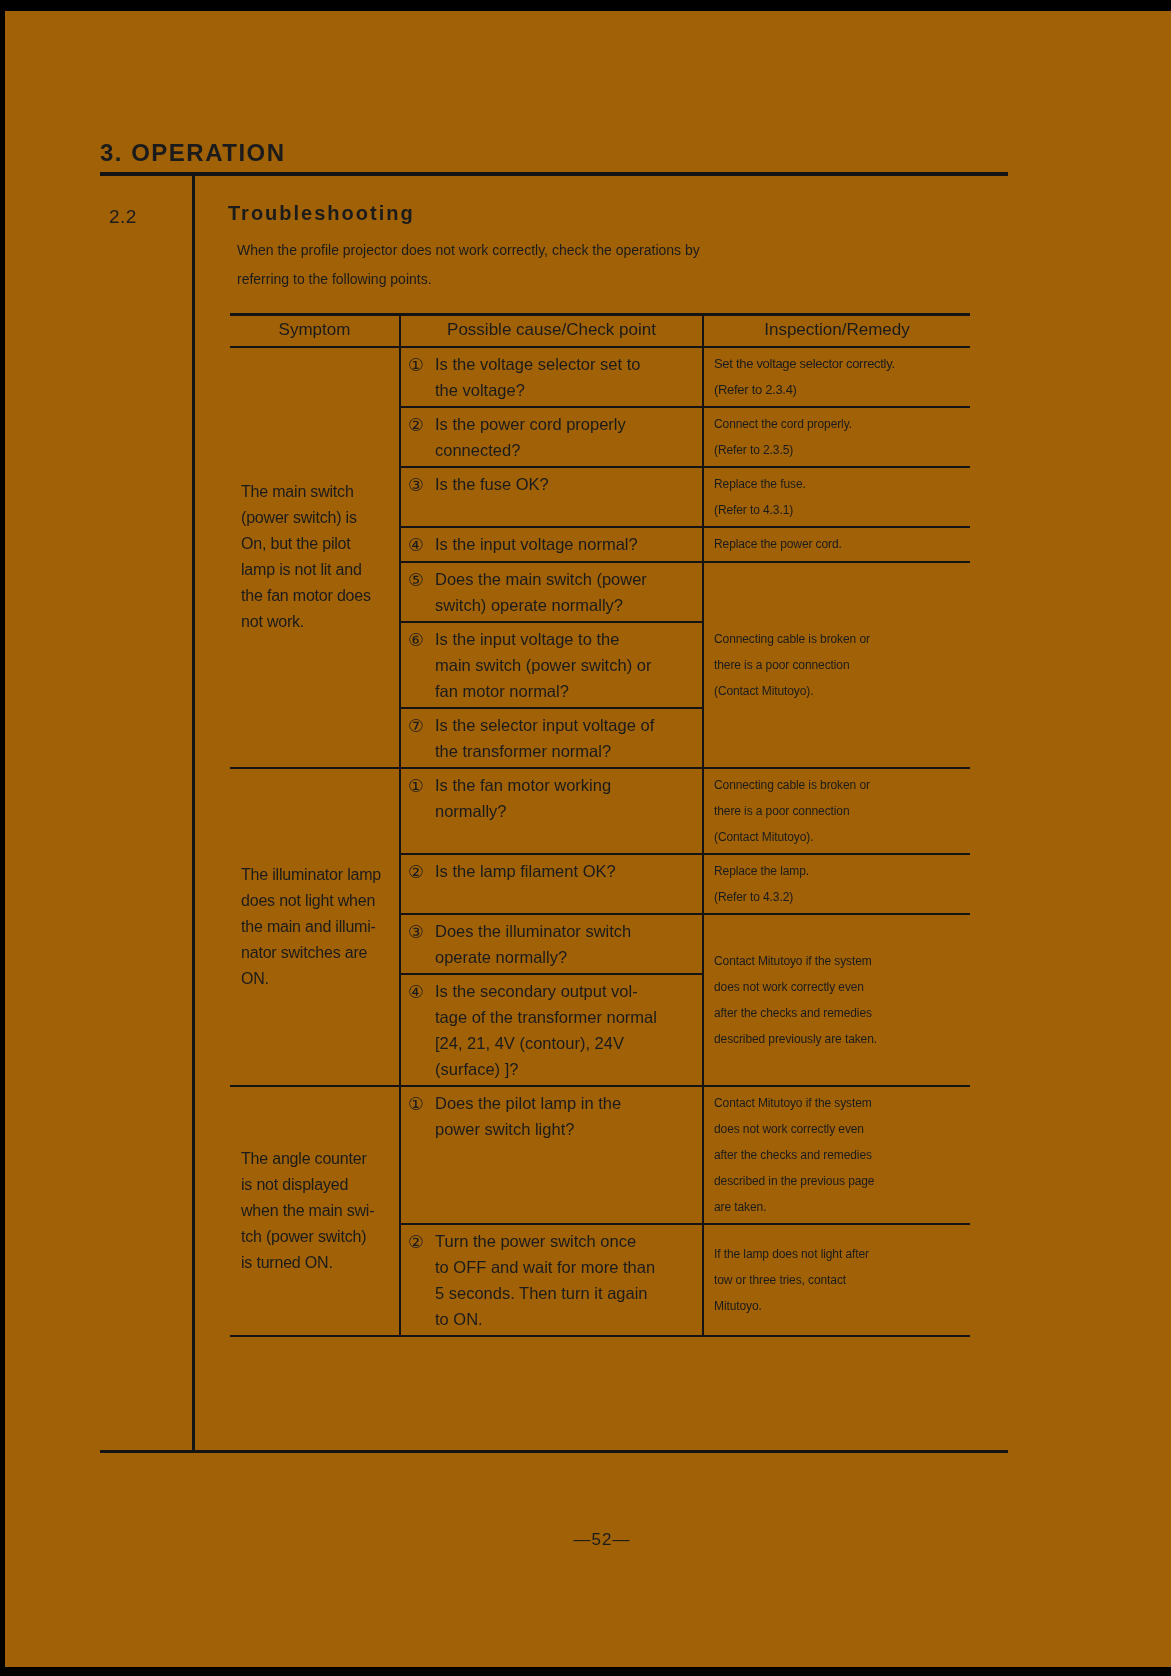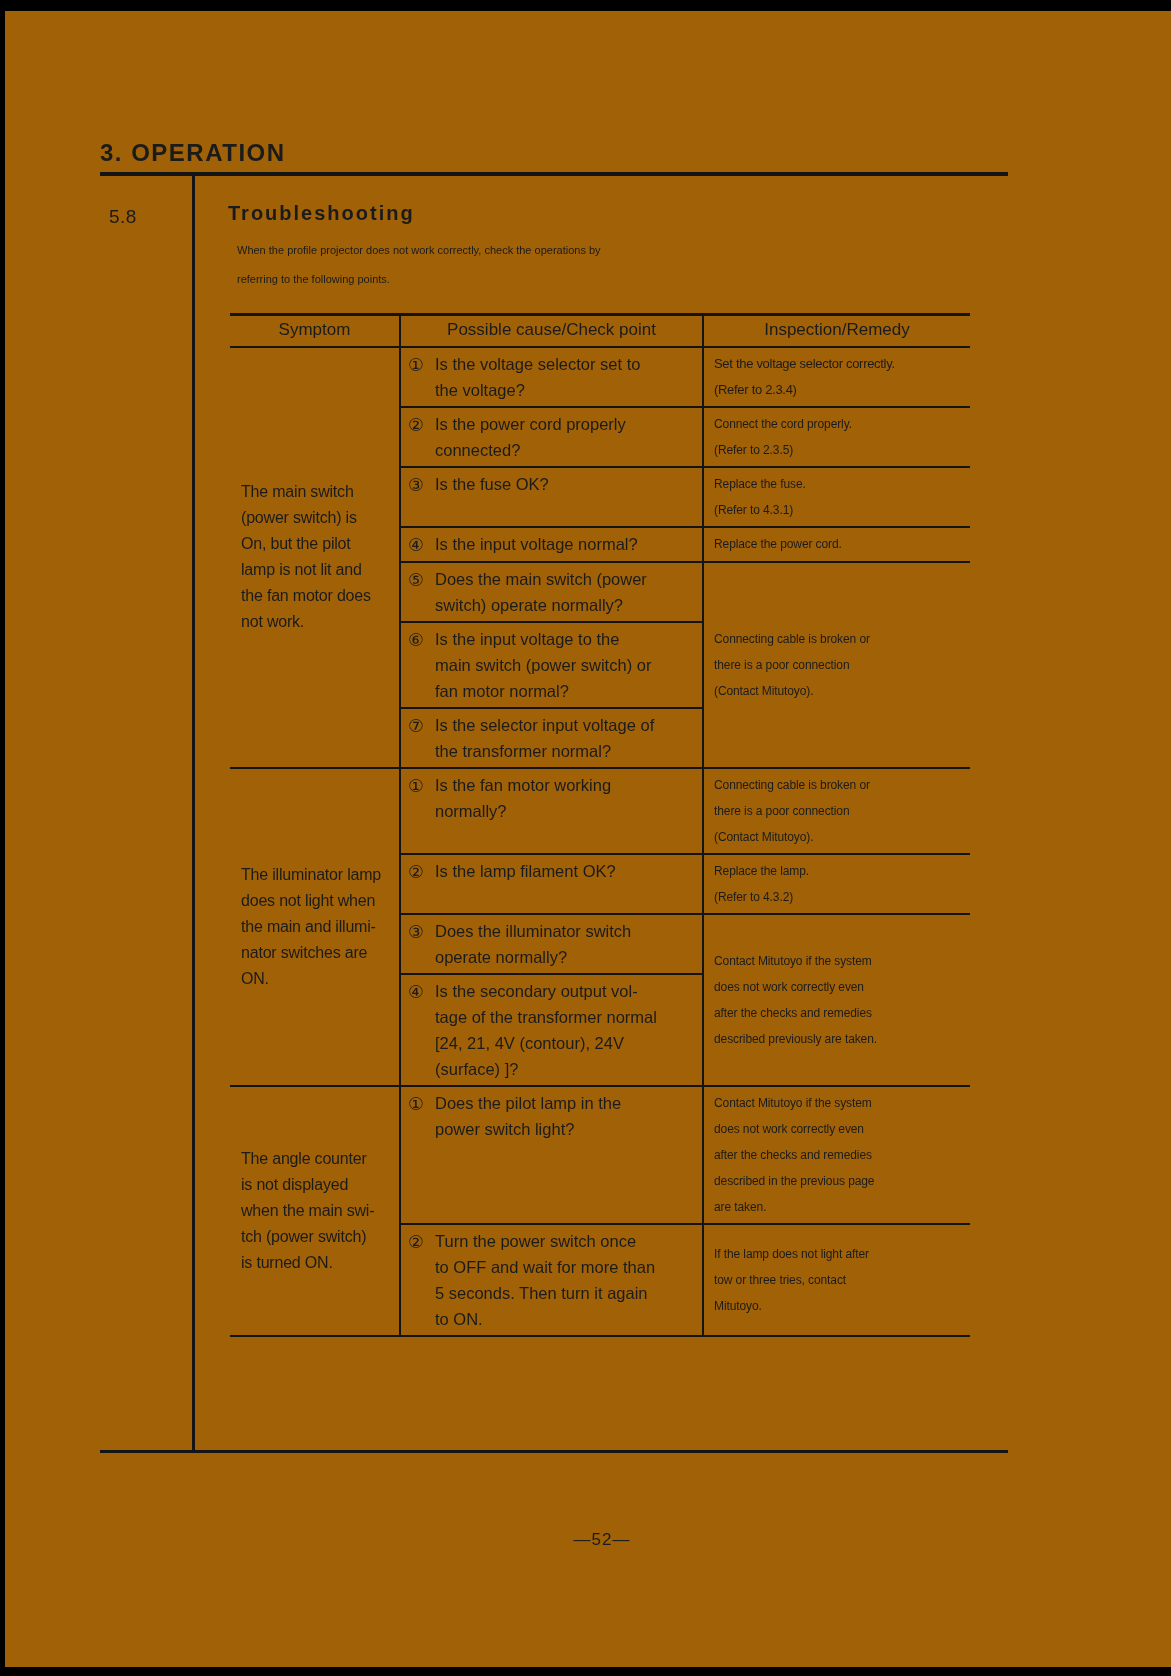--- a/index.html
+++ b/index.html
@@ -13,21 +13,21 @@
   .bar-bottom { left:0; bottom:0; width:1171px; height:9px; }
   .bar-left { left:0; top:0; width:5px; height:1676px; }
 
   .chapter { position:absolute; left:100px; top:139px; font-size:24px; font-weight:bold; letter-spacing:1.5px; }
   .rule-top { position:absolute; left:100px; top:172px; width:908px; height:4px; background:#141414; }
   .rule-vert { position:absolute; left:192px; top:176px; width:3px; height:1276px; background:#141414; }
   .rule-bottom { position:absolute; left:100px; top:1450px; width:908px; height:3px; background:#141414; }
 
   .section-num { position:absolute; left:109px; top:206px; font-size:19px; letter-spacing:0.5px; }
   .section-title { position:absolute; left:228px; top:202px; font-size:20px; font-weight:bold; letter-spacing:2px; }
-  .intro { position:absolute; left:237px; top:236px; font-size:11px; line-height:29px; white-space:pre-line; }
+  .intro { position:absolute; left:237px; top:236px; font-size:14px; line-height:29px; white-space:pre-line; }
 
   .tbl-wrap { position:absolute; left:230px; top:313px; }
   table { border-collapse:collapse; table-layout:fixed; width:740px; font-size:16.5px; }
   th {
     font-weight:normal; font-size:17px; text-align:center; vertical-align:middle;
     height:32px; padding:2px 0 4px;
     border-top:3px solid #141414; border-bottom:2px solid #141414;
   }
   .th-cause { border-left:2px solid #141414; border-right:2px solid #141414; }
   td { vertical-align:top; line-height:26px; }
@@ -57,21 +57,21 @@
 <div class="sheet">
   <div class="bar bar-top"></div>
   <div class="bar bar-bottom"></div>
   <div class="bar bar-left"></div>
 
   <div class="chapter">3. OPERATION</div>
   <div class="rule-top"></div>
   <div class="rule-vert"></div>
   <div class="rule-bottom"></div>
 
-  <div class="section-num">5.8</div>
+  <div class="section-num">2.2</div>
   <div class="section-title">Troubleshooting</div>
   <div class="intro">When the profile projector does not work correctly, check the operations by
 referring to the following points.</div>
 
   <div class="tbl-wrap">
     <table>
       <colgroup>
           <col style="width:170px">
           <col style="width:303px">
           <col style="width:267px">

